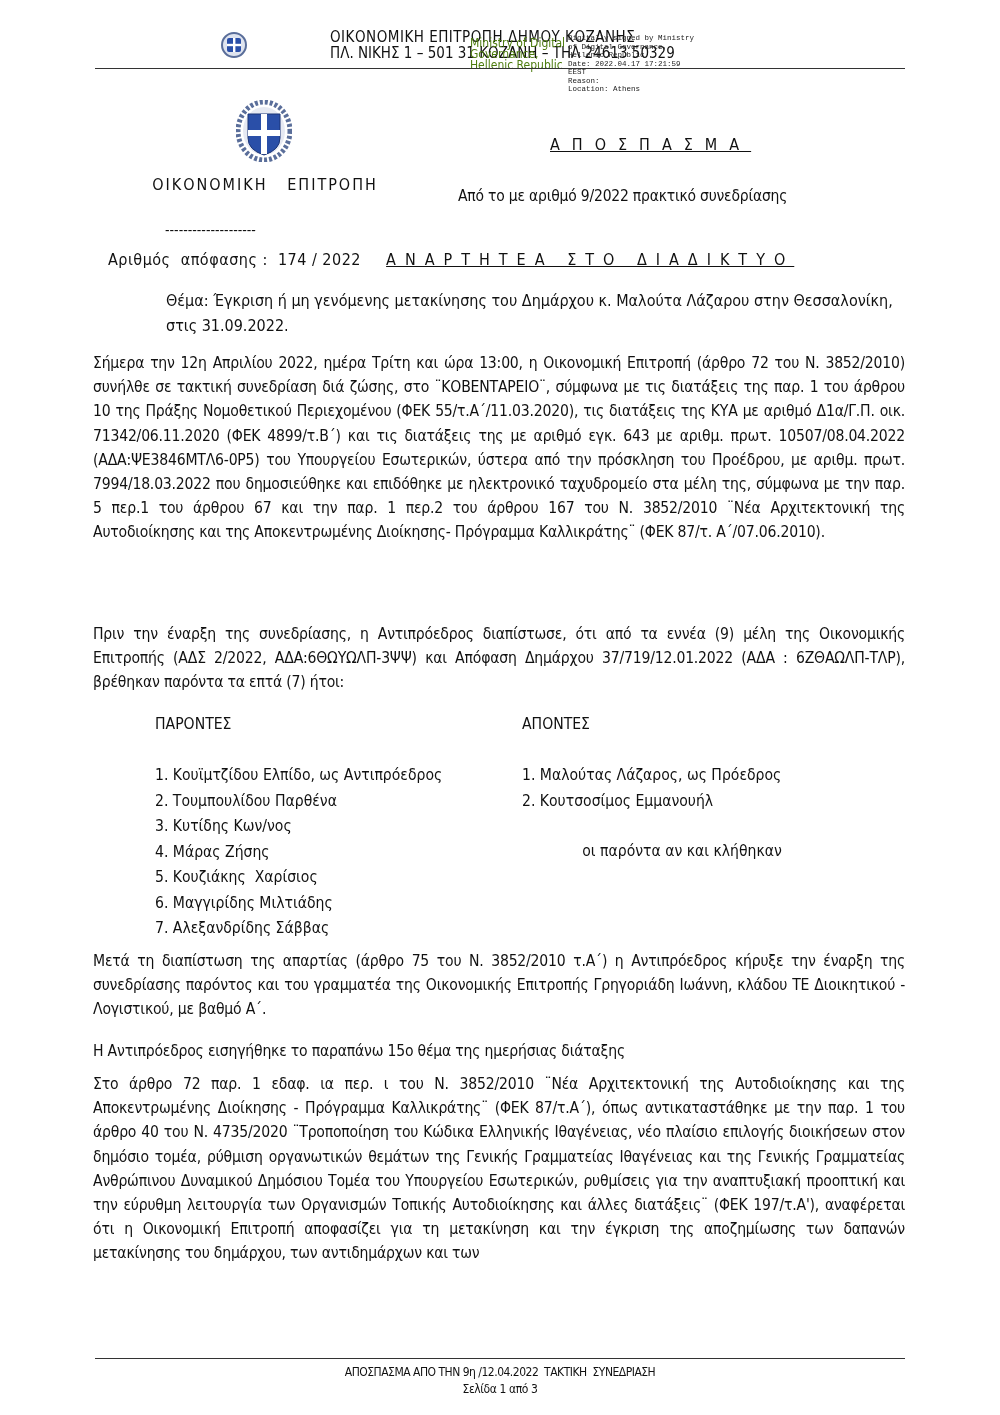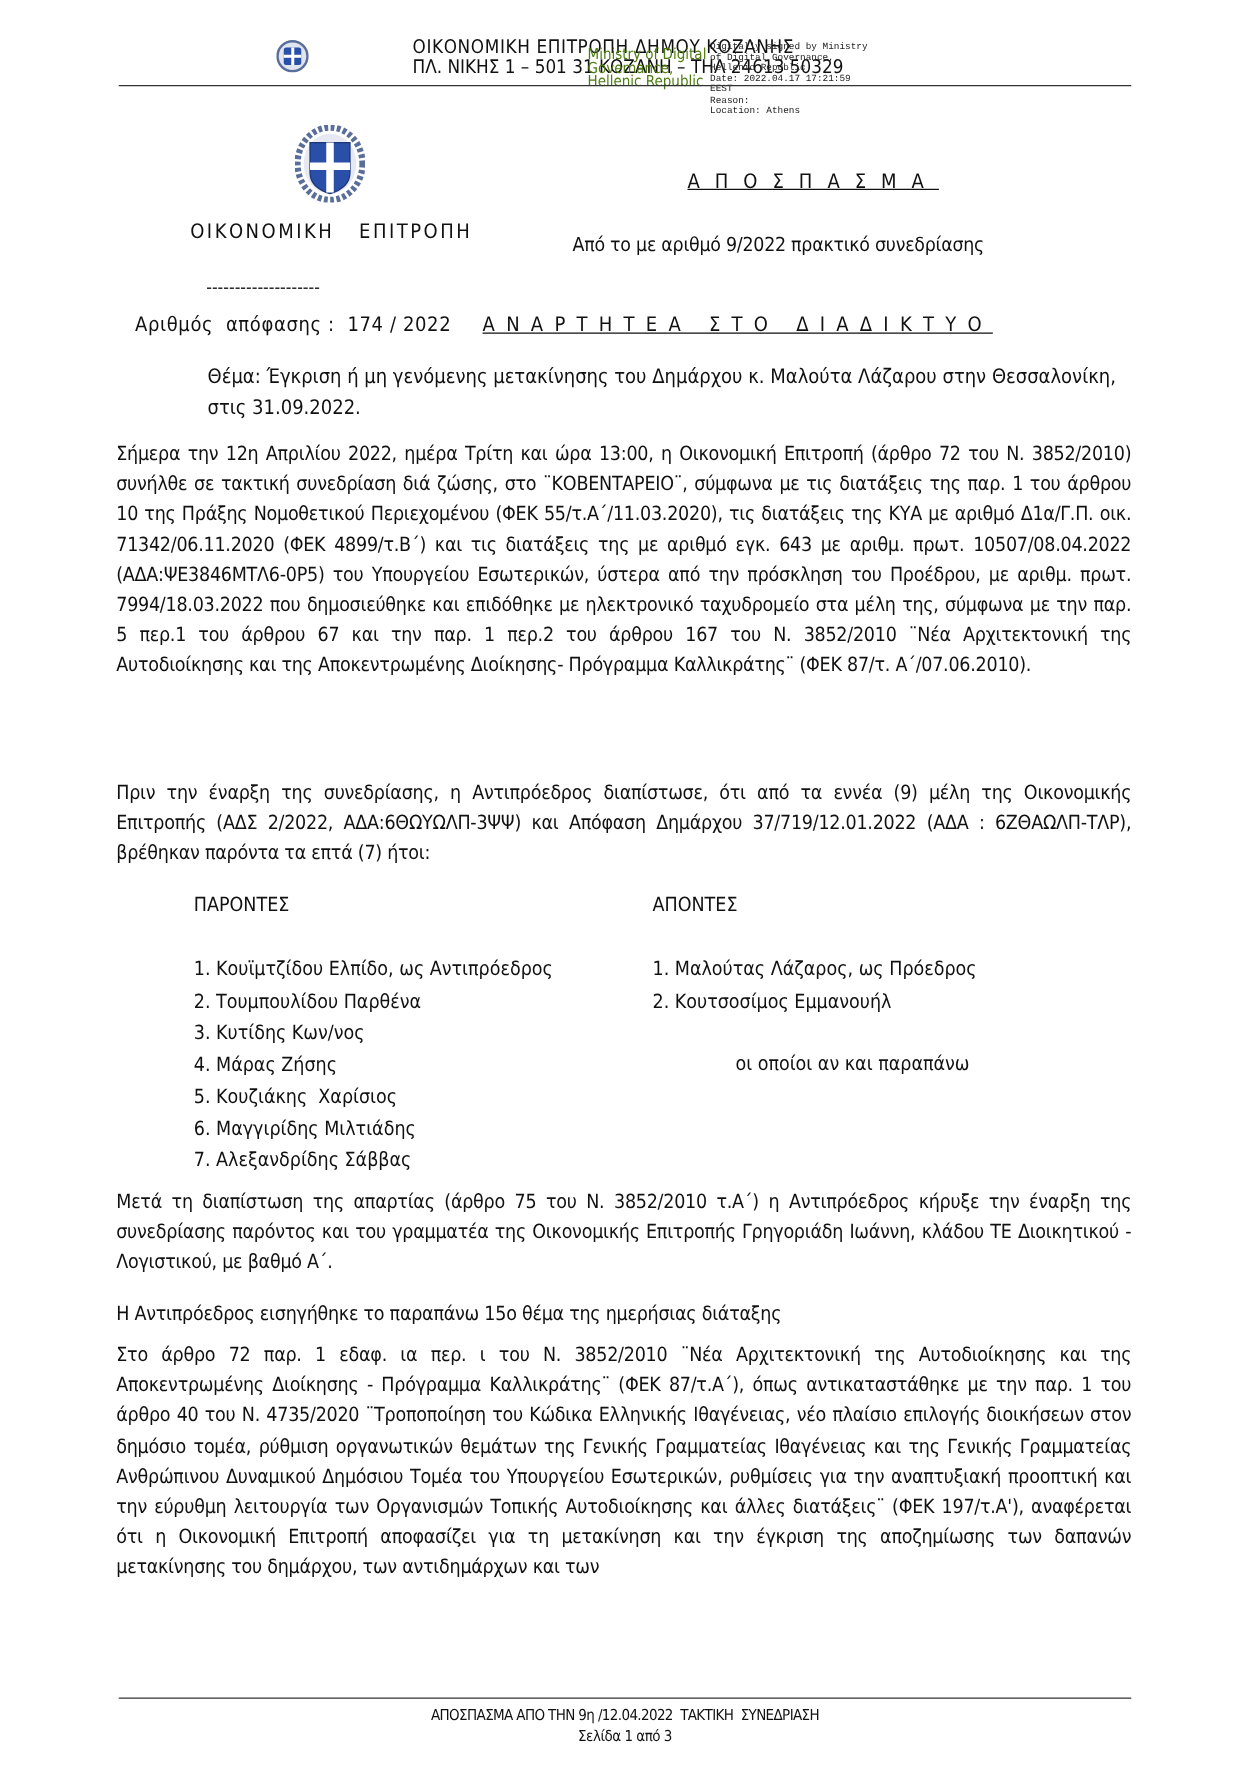--- a/index.html
+++ b/index.html
@@ -109,21 +109,21 @@
   <div class="col-item" style="white-space:pre">5. Κουζιάκης  Χαρίσιος</div>
   <div class="col-item">6. Μαγγιρίδης Μιλτιάδης</div>
   <div class="col-item">7. Αλεξανδρίδης Σάββας</div>
 </div>
 
 <div class="abs col-absent">
   <div class="col-head">ΑΠΟΝΤΕΣ</div>
   <div class="col-item">1. Μαλούτας Λάζαρος, ως Πρόεδρος</div>
   <div class="col-item">2. Κουτσοσίμος Εμμανουήλ</div>
   <div class="absent-note">
-    <div>οι οποίοι αν και παραπάνω</div>
+    <div>οι παρόντα αν και κλήθηκαν</div>
   </div>
 </div>
 
 <div class="abs para p3">Μετά τη διαπίστωση της απαρτίας (άρθρο 75 του Ν. 3852/2010 τ.Α΄) η Αντιπρόεδρος κήρυξε την έναρξη της συνεδρίασης παρόντος και του γραμματέα της Οικονομικής Επιτροπής Γρηγοριάδη Ιωάννη, κλάδου ΤΕ Διοικητικού - Λογιστικού, με βαθμό Α΄.</div>
 <div class="abs para p4">Η Αντιπρόεδρος εισηγήθηκε το παραπάνω 15ο θέμα της ημερήσιας διάταξης</div>
 <div class="abs para p5">Στο άρθρο 72 παρ. 1 εδαφ. ια περ. ι του Ν. 3852/2010 ¨Νέα Αρχιτεκτονική της Αυτοδιοίκησης και της Αποκεντρωμένης Διοίκησης - Πρόγραμμα Καλλικράτης¨ (ΦΕΚ 87/τ.Α΄), όπως αντικαταστάθηκε με την παρ. 1 του άρθρο 40 του Ν. 4735/2020 ¨Τροποποίηση του Κώδικα Ελληνικής Ιθαγένειας, νέο πλαίσιο επιλογής διοικήσεων στον δημόσιο τομέα, ρύθμιση οργανωτικών θεμάτων της Γενικής Γραμματείας Ιθαγένειας και της Γενικής Γραμματείας Ανθρώπινου Δυναμικού Δημόσιου Τομέα του Υπουργείου Εσωτερικών, ρυθμίσεις για την αναπτυξιακή προοπτική και την εύρυθμη λειτουργία των Οργανισμών Τοπικής Αυτοδιοίκησης και άλλες διατάξεις¨ (ΦΕΚ 197/τ.Α'), αναφέρεται ότι η Οικονομική Επιτροπή αποφασίζει για τη μετακίνηση και την έγκριση της αποζημίωσης των δαπανών μετακίνησης του δημάρχου, των αντιδημάρχων και των</div>
 
 <div class="abs foot-rule"></div>
 <div class="abs foot1" style="white-space:pre">ΑΠΟΣΠΑΣΜΑ ΑΠΟ ΤΗΝ 9η /12.04.2022  ΤΑΚΤΙΚΗ  ΣΥΝΕΔΡΙΑΣΗ</div>
 <div class="abs foot2">Σελίδα 1 από 3</div>

